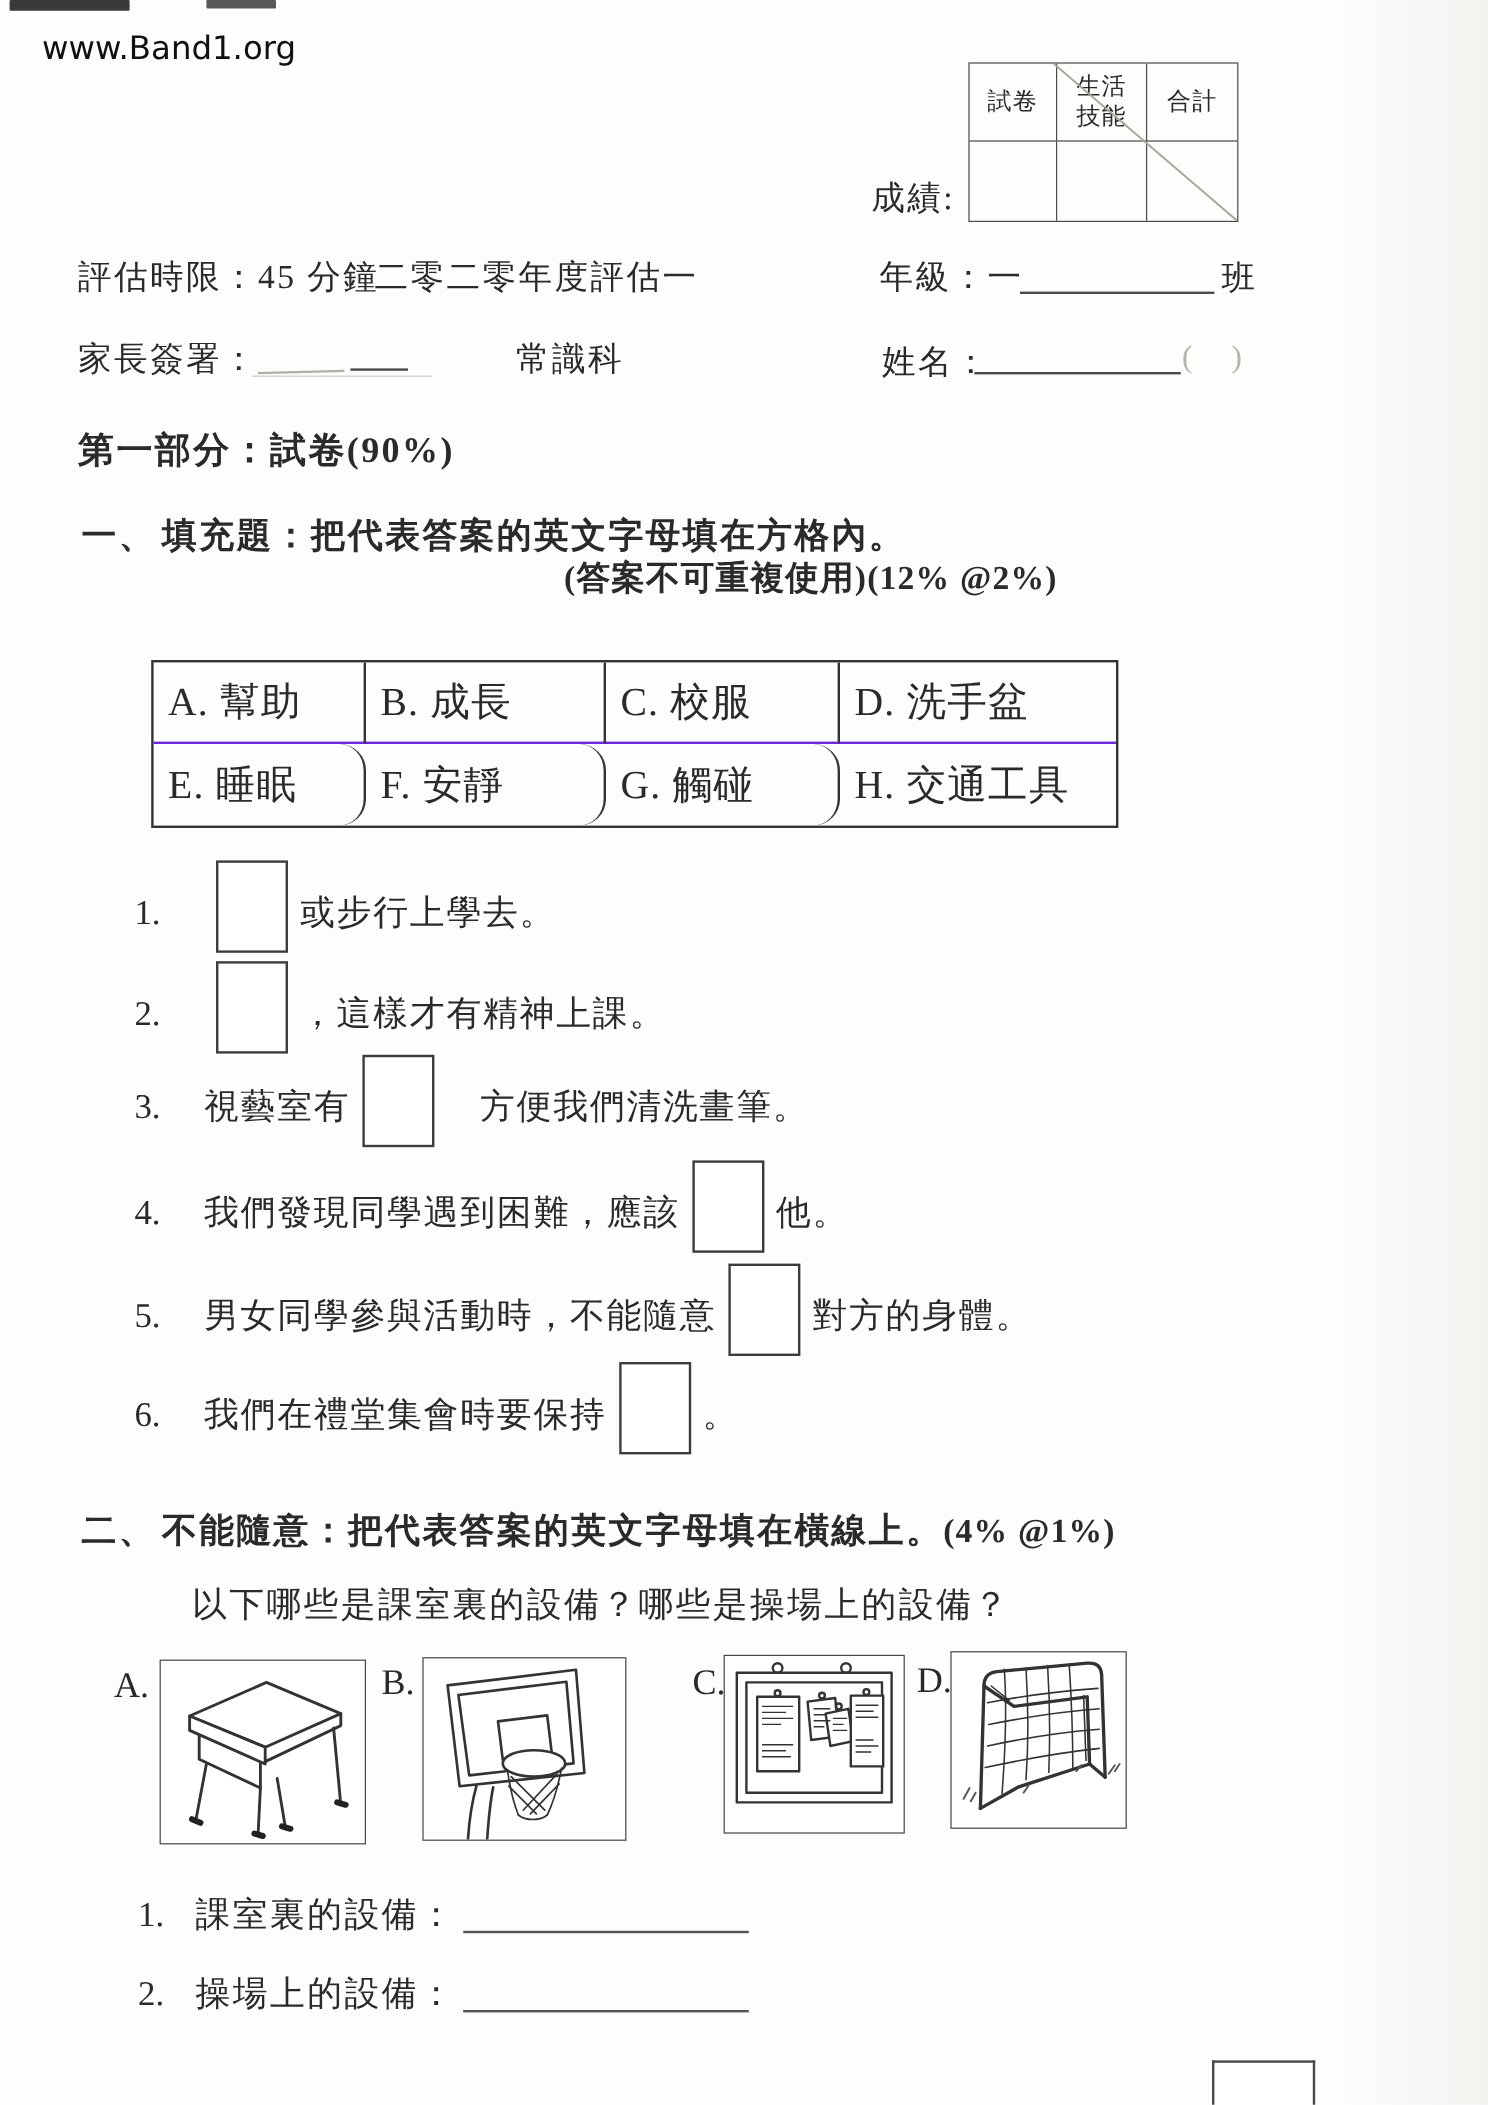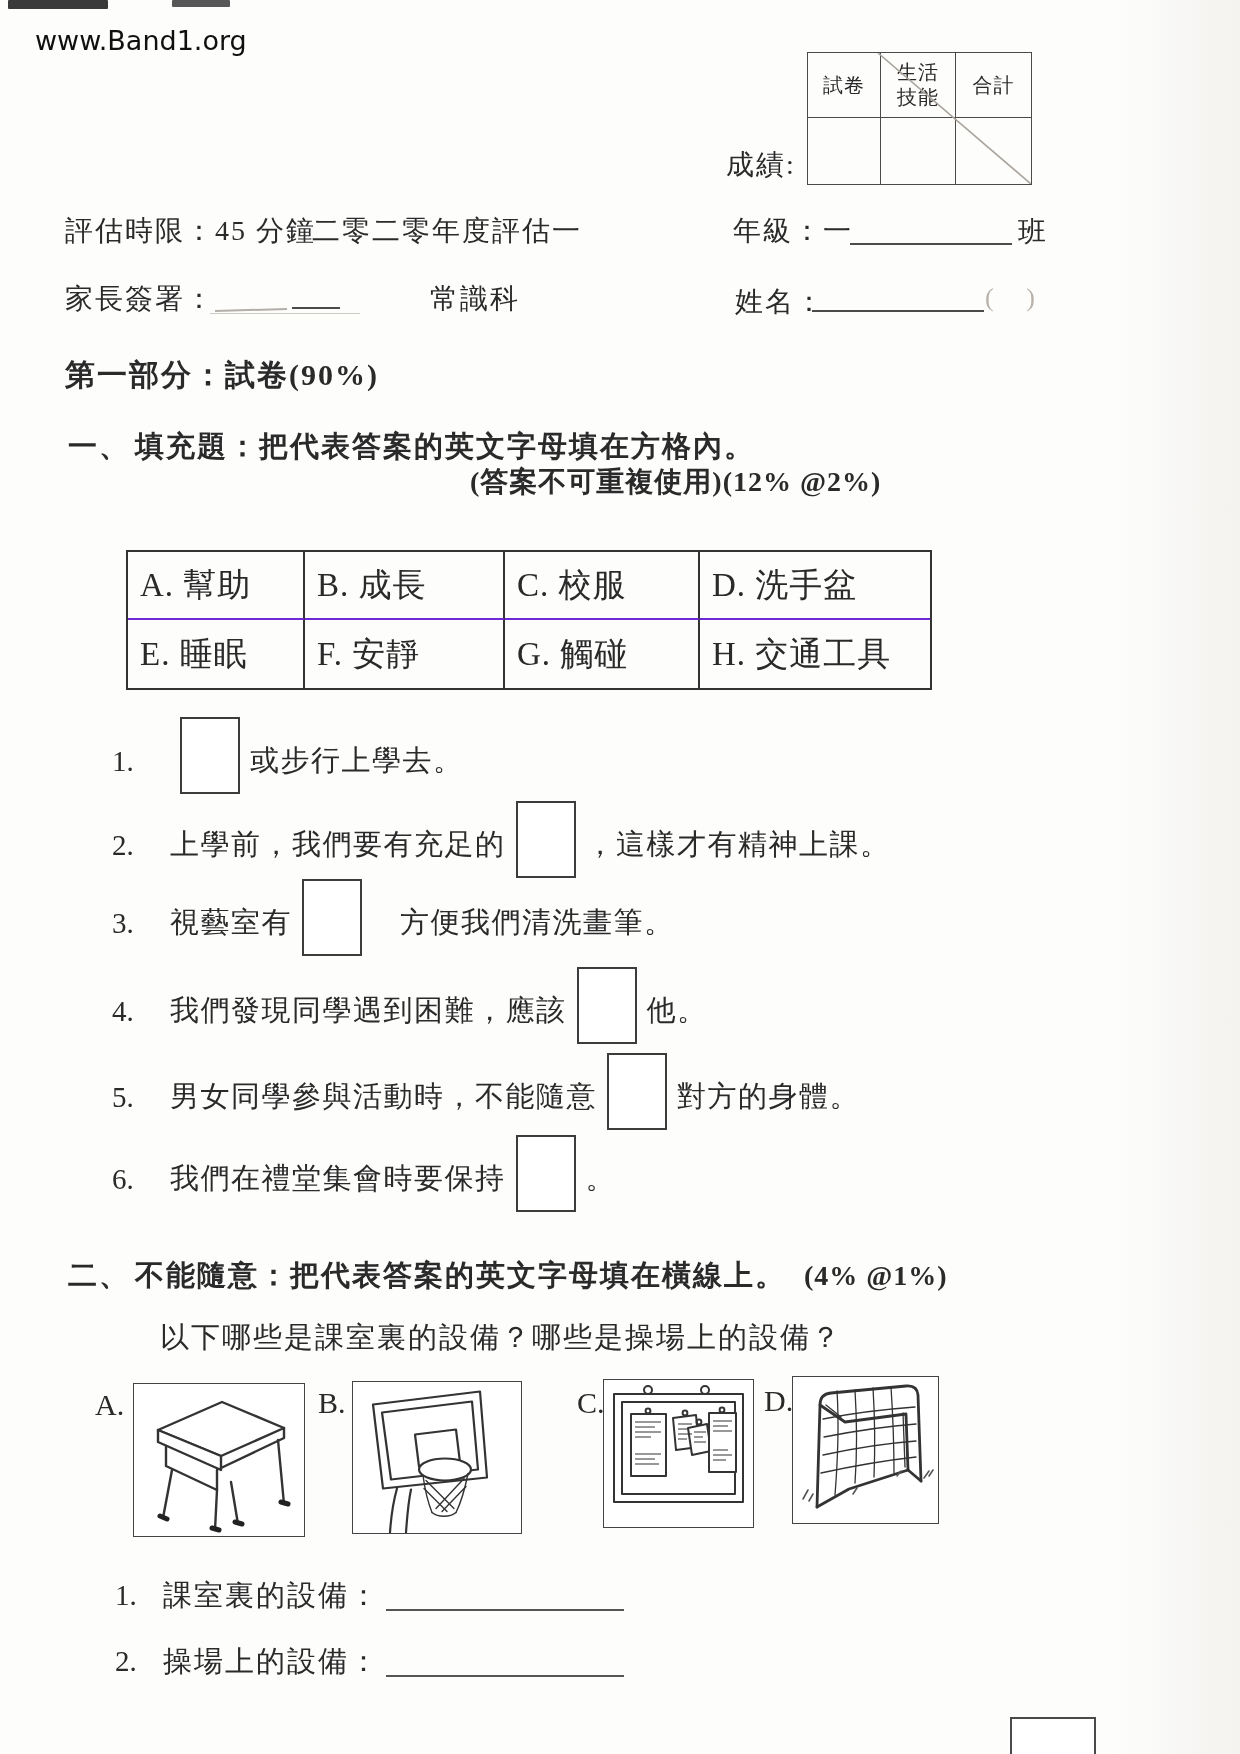--- a/index.html
+++ b/index.html
@@ -31,21 +31,21 @@
   .h-bold{font-weight:700;font-size:30px;letter-spacing:2px;white-space:nowrap;}
   .note{font-weight:700;font-size:28px;letter-spacing:1px;white-space:nowrap;}
   .sec-row{display:flex;align-items:baseline;}
   .sec-no{width:67px;flex:0 0 auto;}
   
   .bank{left:126px;top:550px;width:802px;border:2.5px solid #333;
     display:grid;grid-template-columns:177px 200px 195px 230px;grid-template-rows:68px 68px;}
   .bk{border-right:2px solid #333;border-bottom:2px solid #6d28d9;font-size:33px;
     display:flex;align-items:center;padding-left:12px;letter-spacing:1px;white-space:nowrap;}
   .bk:nth-child(4n){border-right:none;}
-  .bk.bot{border-bottom:none;}
+  .bk.bot{border-bottom:none;border-radius:22px;}
   
   .q{left:112px;width:1000px;height:78px;display:flex;align-items:center;
     font-size:29px;letter-spacing:1.5px;white-space:nowrap;}
   .q .num{width:58px;flex:0 0 auto;letter-spacing:0;}
   .qbox{width:56px;height:73px;border:2px solid #3c3c3c;background:#fff;
     flex:0 0 auto;margin:-12px 10px 0 10px;}
   .qbox.gap{margin-right:38px;}
   
   .fig-label{font-size:30px;letter-spacing:0;}
   .fig-box{border:1.5px solid #444;background:#fff;}
@@ -121,21 +121,20 @@
   <div class="bk bot">H. 交通工具</div>
 </div>
 
 <div class="abs q" style="top:722px;">
   <span class="num">1.</span>
   <span class="qbox"></span>
   <span>或步行上學去。</span>
 </div>
 <div class="abs q" style="top:806px;">
   <span class="num">2.</span>
-  <span>上學前，我們要有充足的</span>
   <span class="qbox"></span>
   <span>，這樣才有精神上課。</span>
 </div>
 <div class="abs q" style="top:884px;">
   <span class="num">3.</span>
   <span>視藝室有</span>
   <span class="qbox gap"></span>
   <span>方便我們清洗畫筆。</span>
 </div>
 <div class="abs q" style="top:972px;">
@@ -153,21 +152,21 @@
 <div class="abs q" style="top:1140px;">
   <span class="num">6.</span>
   <span>我們在禮堂集會時要保持</span>
   <span class="qbox"></span>
   <span>。</span>
 </div>
 
 <div class="abs sec-row h-bold" style="left:68px;top:1256px;font-size:29px;">
   <span class="sec-no">二、</span>
   <span>不能隨意：把代表答案的英文字母填在橫線上。</span>
-  <span class="note" style="margin-left:18px;">(4% @1%)</span>
+  <span class="note" style="">(4% @1%)</span>
 </div>
 <div class="abs" style="left:160px;top:1318px;font-size:29px;letter-spacing:2px;">以下哪些是課室裏的設備？哪些是操場上的設備？</div>
 
 <div class="abs fig-label" style="left:95px;top:1388px;">A.</div>
 <div class="abs fig-box" style="left:133px;top:1383px;width:170px;height:152px;">
   <svg viewBox="0 0 170 152">
     <g fill="none" stroke="#333" stroke-width="2.4" stroke-linejoin="round" stroke-linecap="round">
       <polygon points="24,46 88,18 150,44 87,72" fill="#fff"></polygon>
       <polygon points="24,46 24,58 87,86 87,72" fill="#fff"></polygon>
       <path d="M150,44 L150,54 L87,84"></path>

